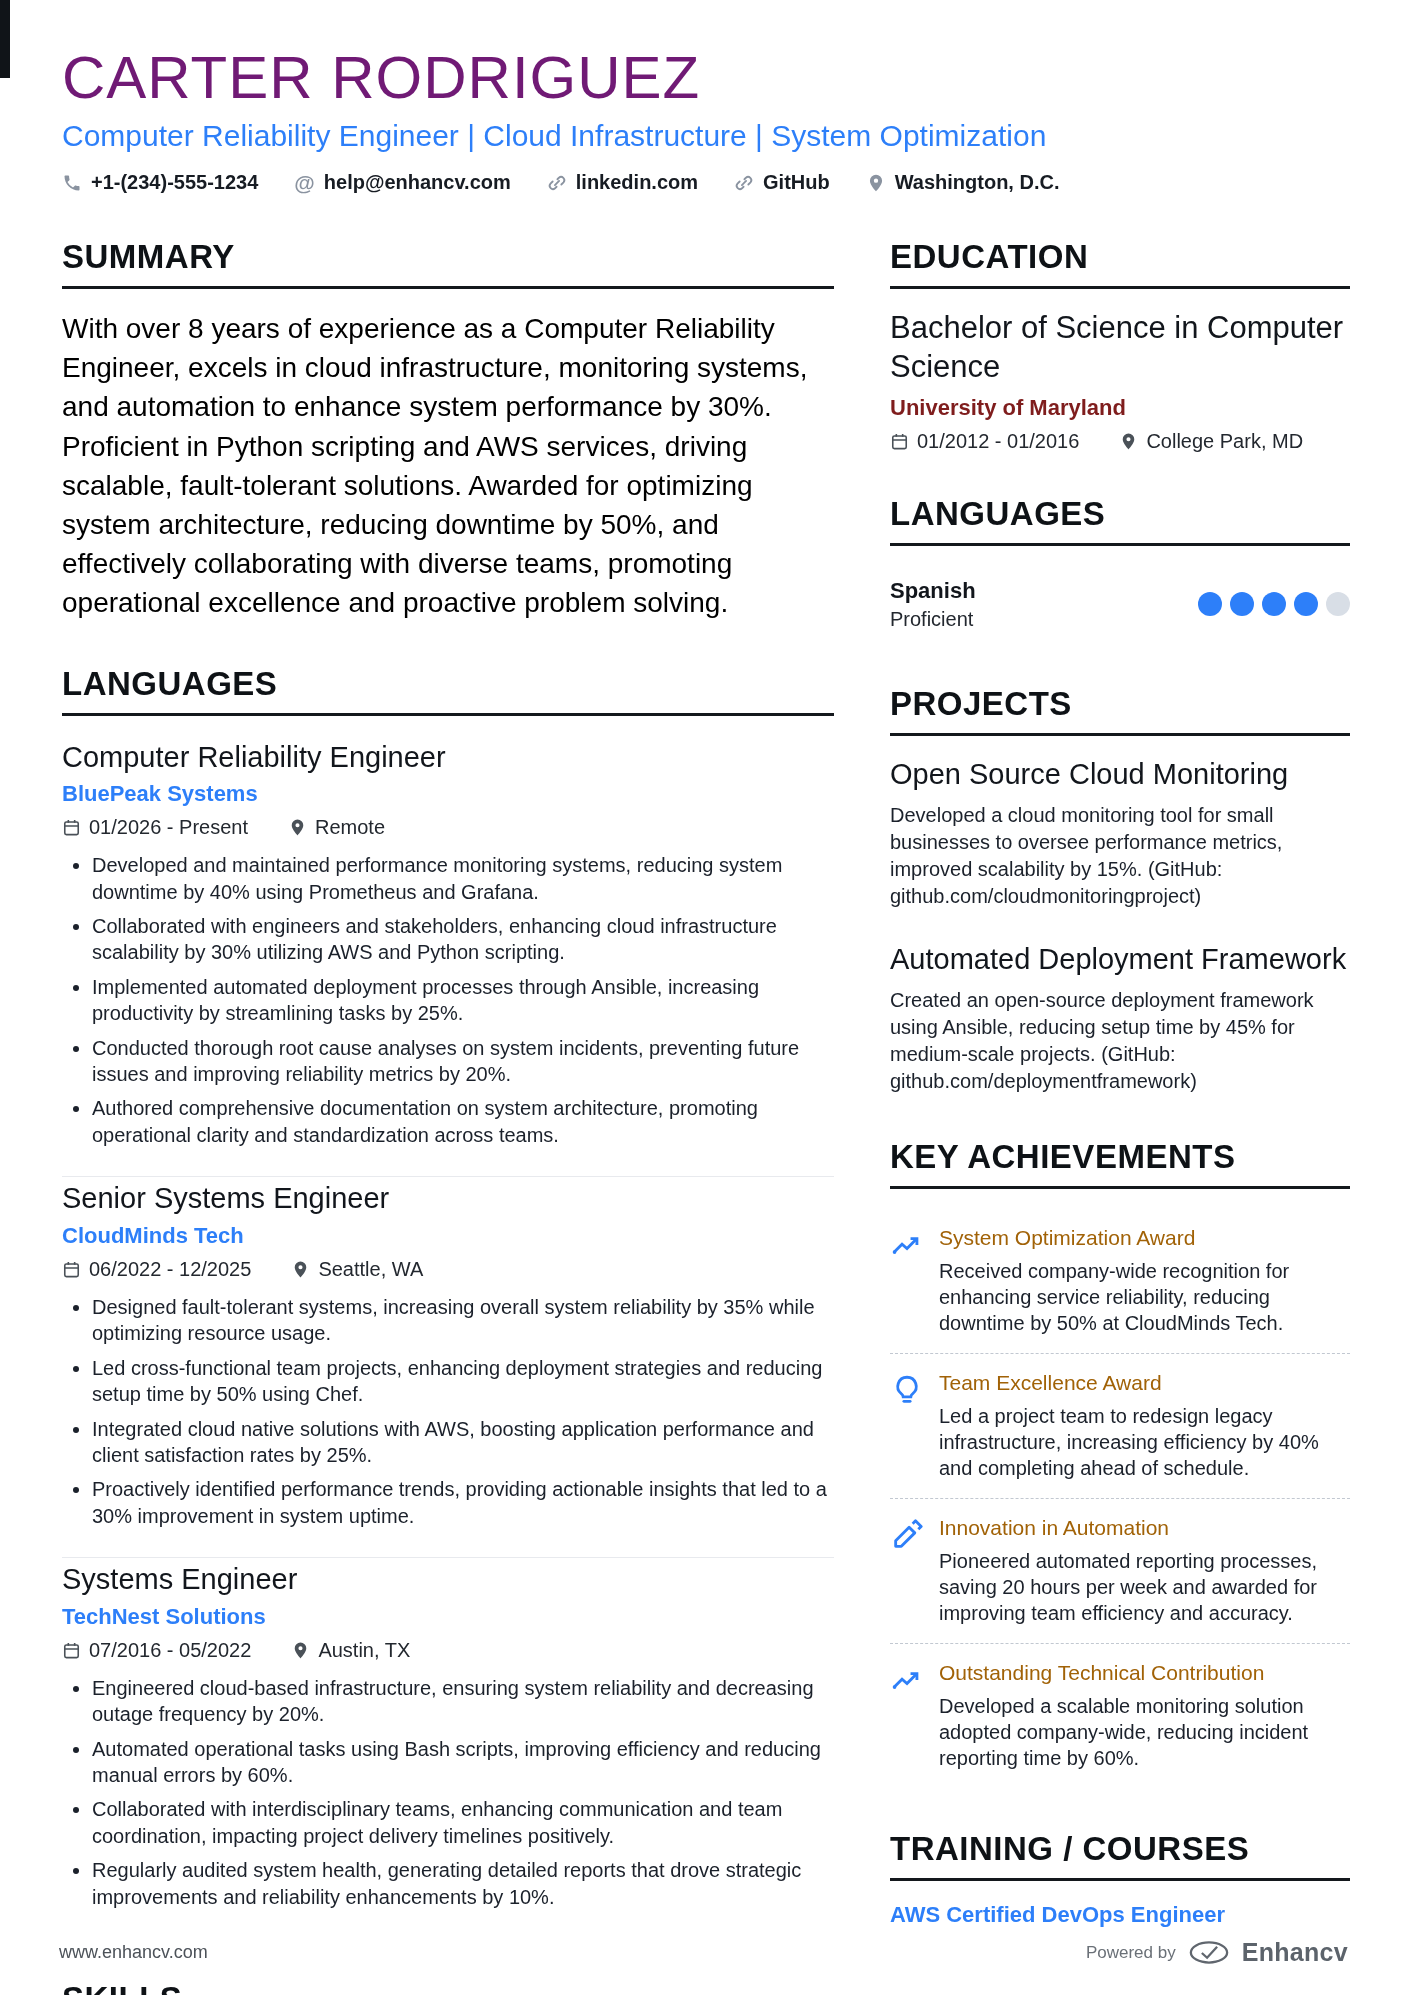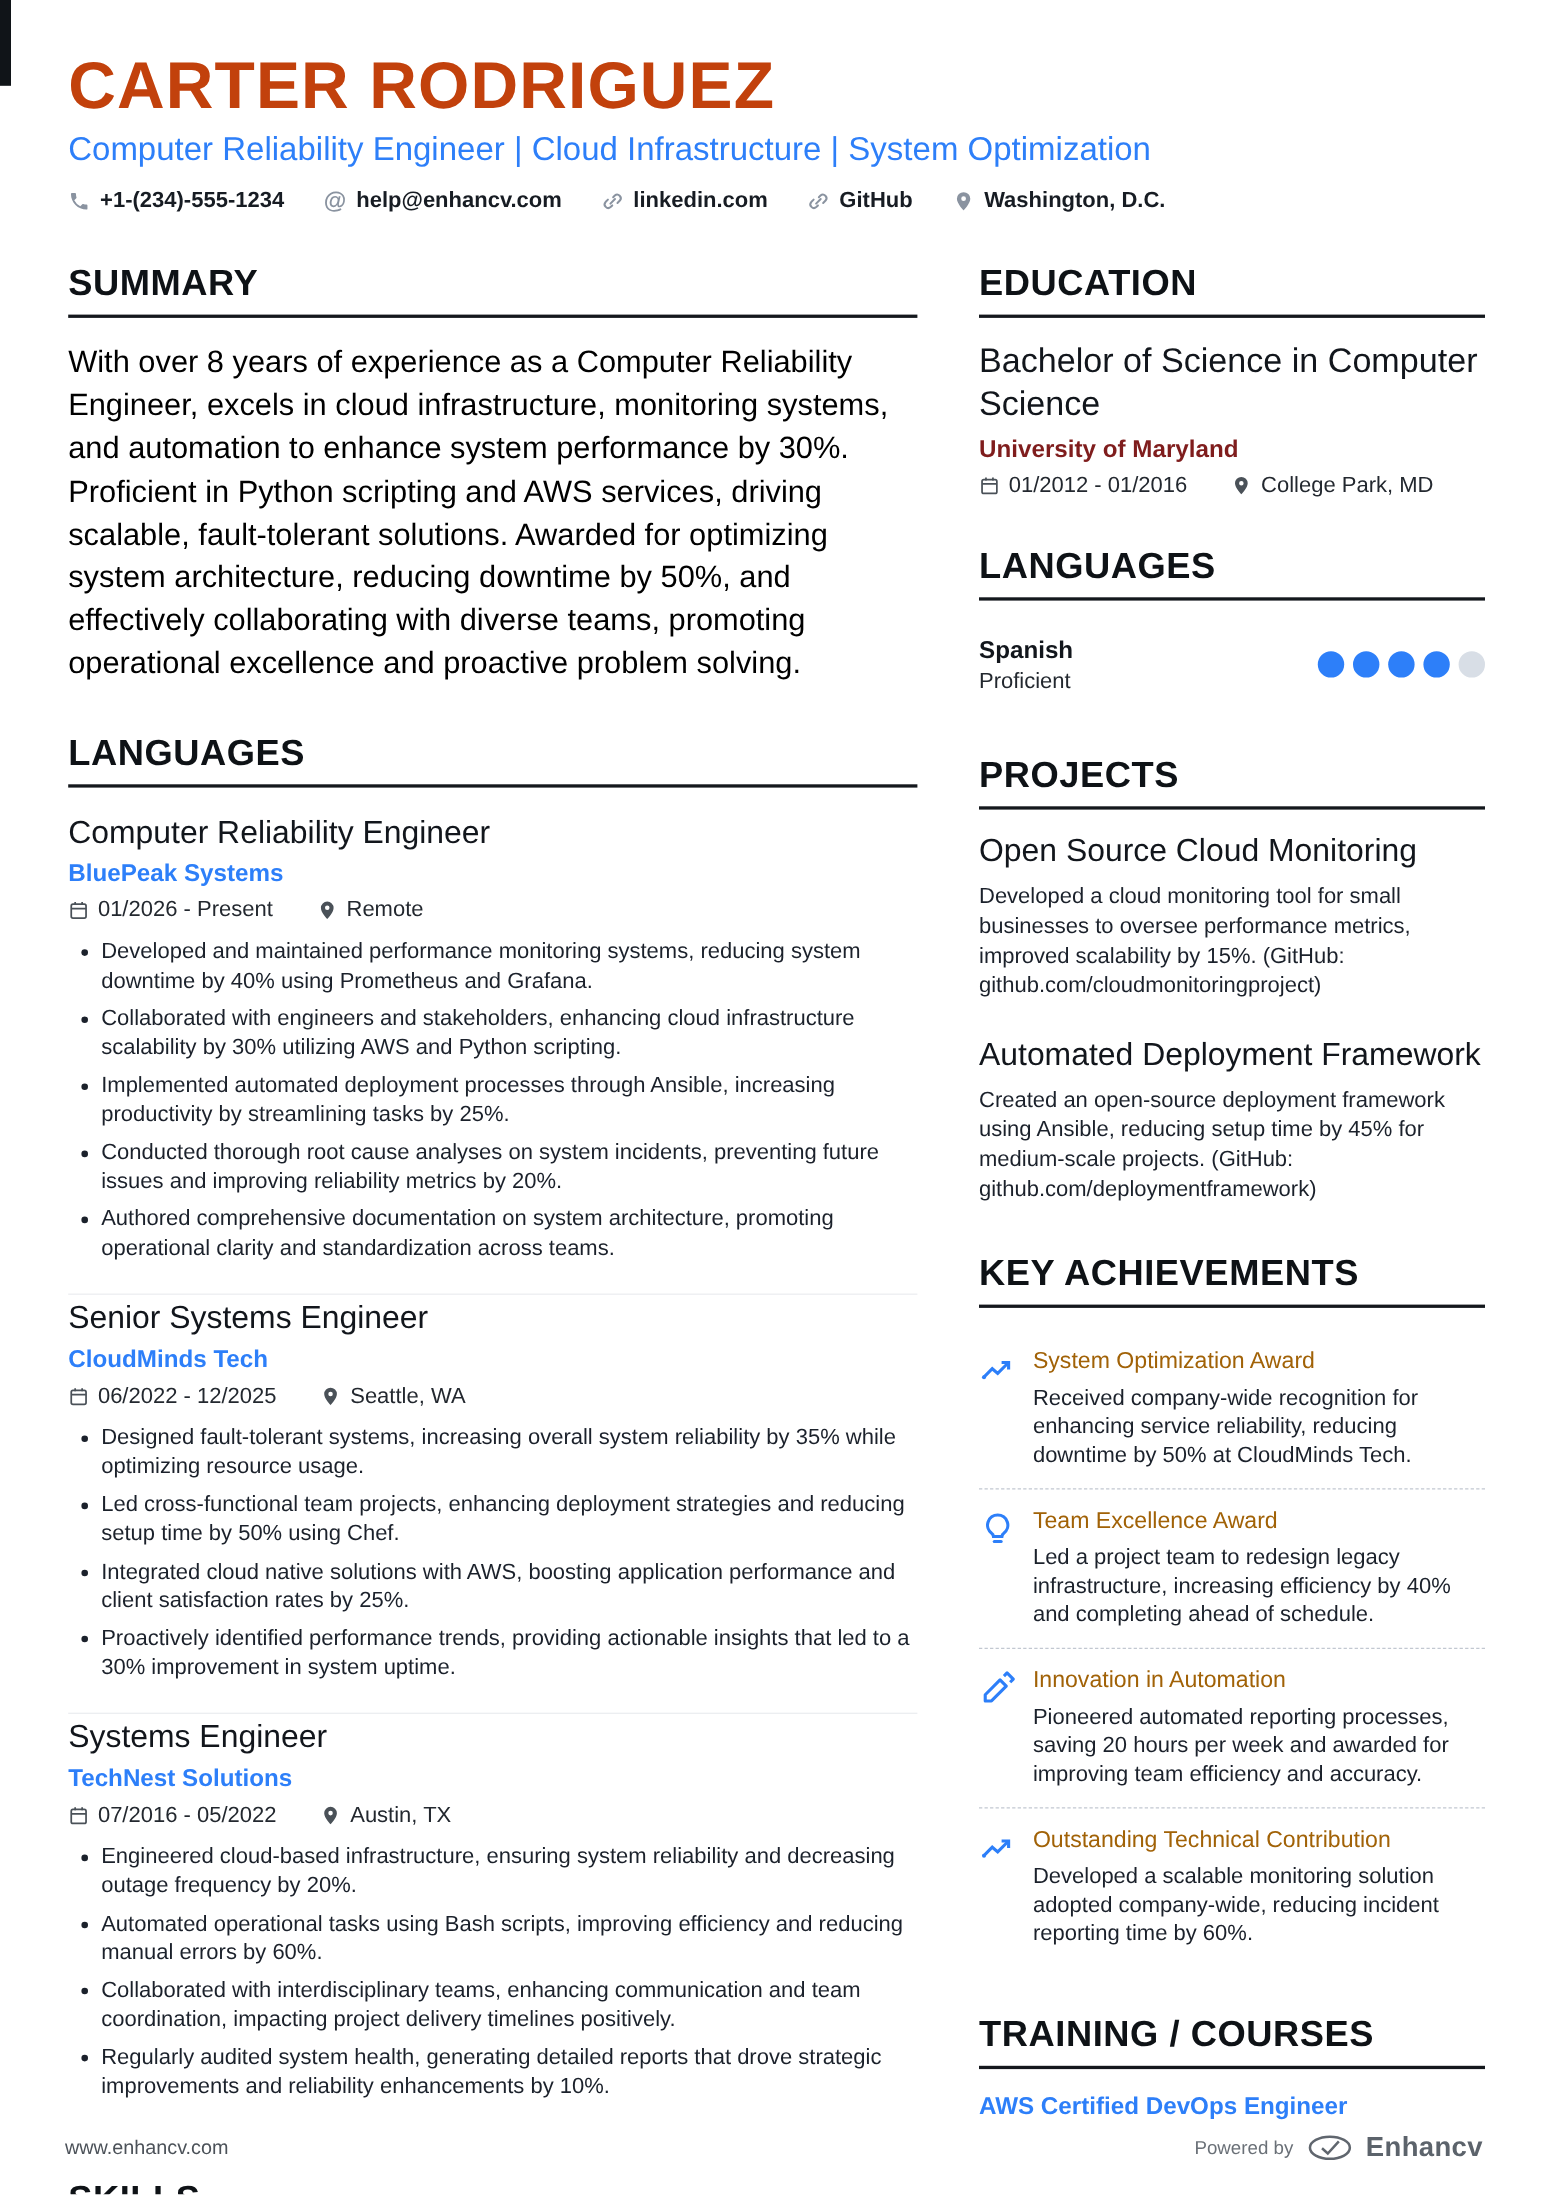--- a/index.html
+++ b/index.html
@@ -16,22 +16,22 @@
     background:#fff;
     padding:46px 62px 0 62px;
     overflow:hidden;
   }
   .corner-mark {
     position:absolute; top:0; left:0;
     width:10px; height:78px; background:#101418;
   }
   
   .person-name {
-    font-size:60px; font-weight:bold; letter-spacing:1px;
-    color:#c2410c; line-height:1.05;
+    font-size:60px; font-weight:normal; letter-spacing:1px;
+    color:#701a75; line-height:1.05;
   }
   .headline {
     margin-top:10px;
     font-size:30px; font-weight:normal; color:#2d7ff9;
   }
   .contact-row {
     display:flex; align-items:center; gap:36px;
     margin-top:18px; flex-wrap:wrap;
   }
   .contact-item {

